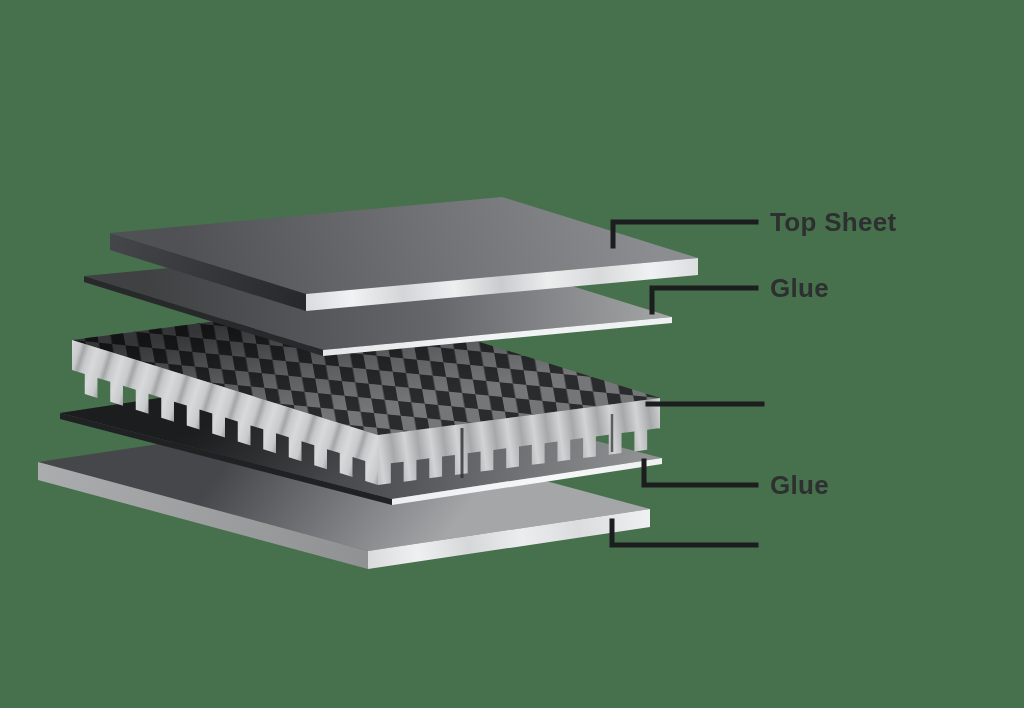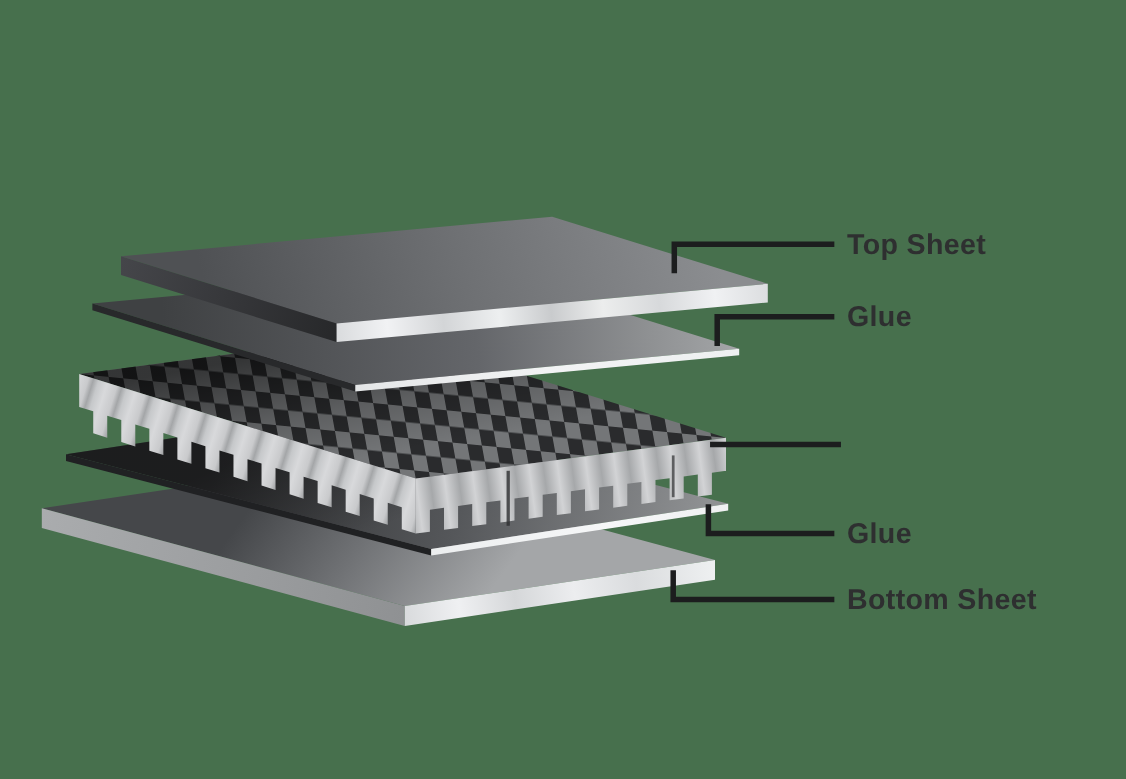--- a/index.html
+++ b/index.html
@@ -203,15 +203,14 @@
       <path d="M 652,312 L 652,288 L 756,288"></path>
       <path d="M 648,404 L 762,404"></path>
       <path d="M 644,461 L 644,485 L 756,485"></path>
       <path d="M 612,521 L 612,545 L 756,545"></path>
     </g>
   </svg>
 
   <div class="cl-label l1">Top Sheet</div>
   <div class="cl-label l2">Glue</div>
   <div class="cl-label l4">Glue</div>
-  <div class="cl-label l5">Bottom Sheet</div>
 
 </div>
 
 </body></html>

